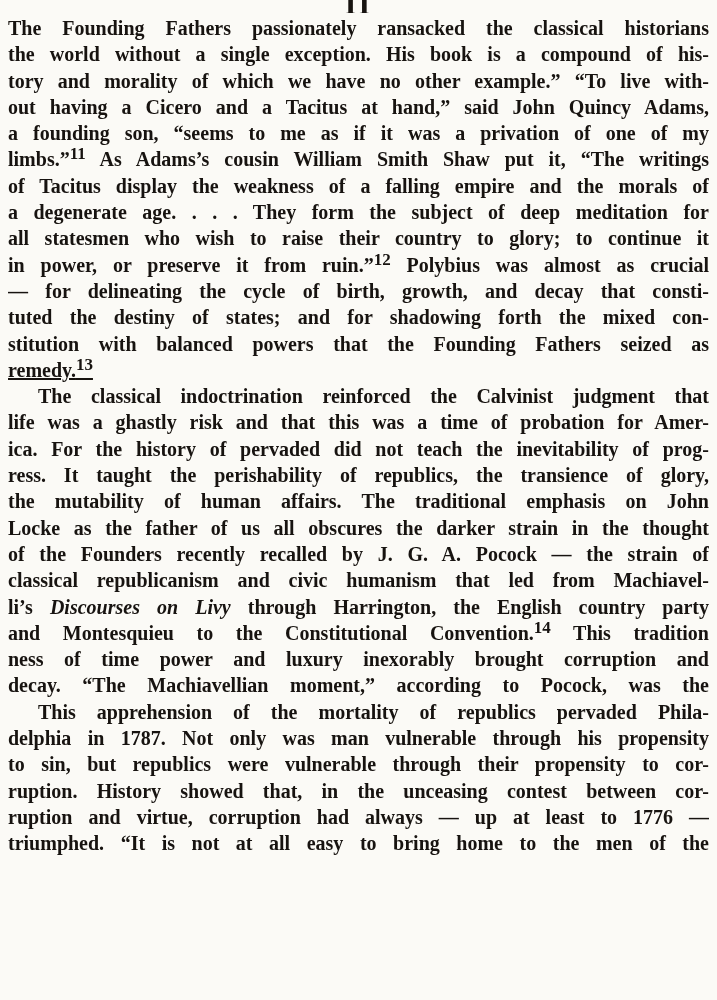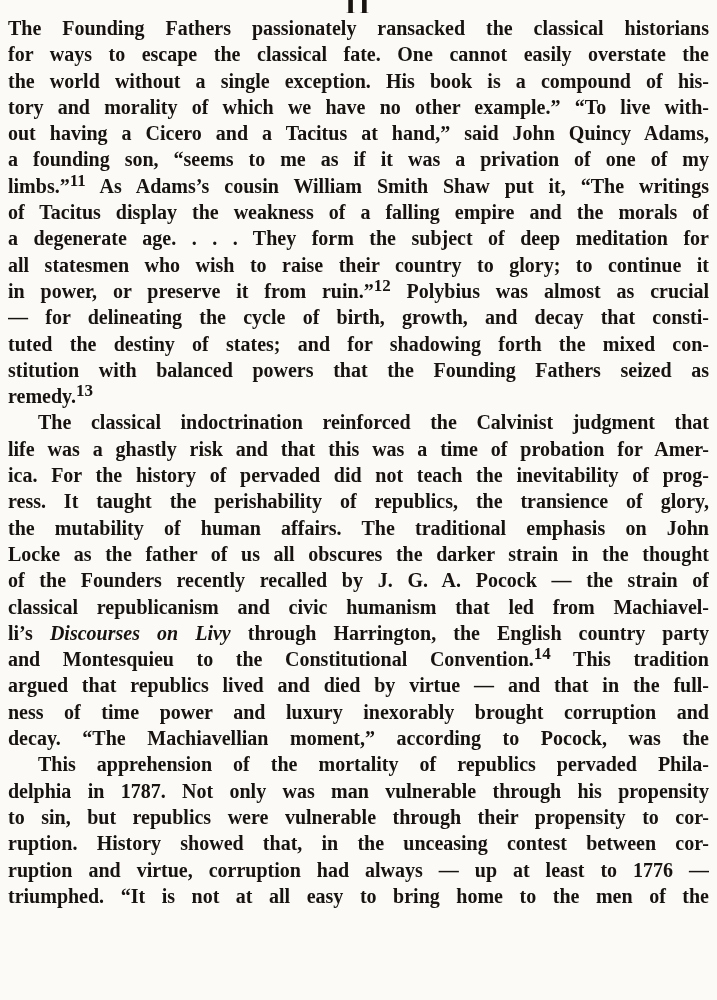--- a/index.html
+++ b/index.html
@@ -43,39 +43,38 @@
   .line {
     height: 26.3px;
     line-height: 26.3px;
     font-size: 20px;
     text-align: justify;
     text-align-last: justify;
     overflow: hidden;
     word-spacing: 0.02em;
   }
   .line.indent { text-indent: 30px; }
-  .line.last   { text-align-last: left; }
+  .line.last   { text-align-last: left; text-decoration: underline; }
   .line sup {
     font-size: 17px;
     line-height: 0;
     vertical-align: 7px;
     letter-spacing: 0;
   }
   .line em { }
 </style>
 </head>
 <body>
 
 <div class="page">
   <div class="chapter-clip">
     <span class="chapter-num">II</span>
   </div>
   <div class="text-block">
       <div class="line">The Founding Fathers passionately ransacked the classical historians</div>
-      <div class="line">for ways to escape the classical fate. One cannot easily overstate the</div>
       <div class="line">the world without a single exception. His book is a compound of his-</div>
       <div class="line">tory and morality of which we have no other example.” “To live with-</div>
       <div class="line">out having a Cicero and a Tacitus at hand,” said John Quincy Adams,</div>
       <div class="line">a founding son, “seems to me as if it was a privation of one of my</div>
       <div class="line">limbs.”<sup>11</sup> As Adams’s cousin William Smith Shaw put it, “The writings</div>
       <div class="line">of Tacitus display the weakness of a falling empire and the morals of</div>
       <div class="line">a degenerate age. . . . They form the subject of deep meditation for</div>
       <div class="line">all statesmen who wish to raise their country to glory; to continue it</div>
       <div class="line">in power, or preserve it from ruin.”<sup>12</sup> Polybius was almost as crucial</div>
       <div class="line">— for delineating the cycle of birth, growth, and decay that consti-</div>
@@ -85,21 +84,20 @@
       <div class="line indent">The classical indoctrination reinforced the Calvinist judgment that</div>
       <div class="line">life was a ghastly risk and that this was a time of probation for Amer-</div>
       <div class="line">ica. For the history of pervaded did not teach the inevitability of prog-</div>
       <div class="line">ress. It taught the perishability of republics, the transience of glory,</div>
       <div class="line">the mutability of human affairs. The traditional emphasis on John</div>
       <div class="line">Locke as the father of us all obscures the darker strain in the thought</div>
       <div class="line">of the Founders recently recalled by J. G. A. Pocock — the strain of</div>
       <div class="line">classical republicanism and civic humanism that led from Machiavel-</div>
       <div class="line">li’s <em>Discourses on Livy</em> through Harrington, the English country party</div>
       <div class="line">and Montesquieu to the Constitutional Convention.<sup>14</sup> This tradition</div>
-      <div class="line">argued that republics lived and died by virtue — and that in the full-</div>
       <div class="line">ness of time power and luxury inexorably brought corruption and</div>
       <div class="line">decay. “The Machiavellian moment,” according to Pocock, was the</div>
       <div class="line indent">This apprehension of the mortality of republics pervaded Phila-</div>
       <div class="line">delphia in 1787. Not only was man vulnerable through his propensity</div>
       <div class="line">to sin, but republics were vulnerable through their propensity to cor-</div>
       <div class="line">ruption. History showed that, in the unceasing contest between cor-</div>
       <div class="line">ruption and virtue, corruption had always — up at least to 1776 —</div>
       <div class="line">triumphed. “It is not at all easy to bring home to the men of the</div>
     </div>
 </div>

